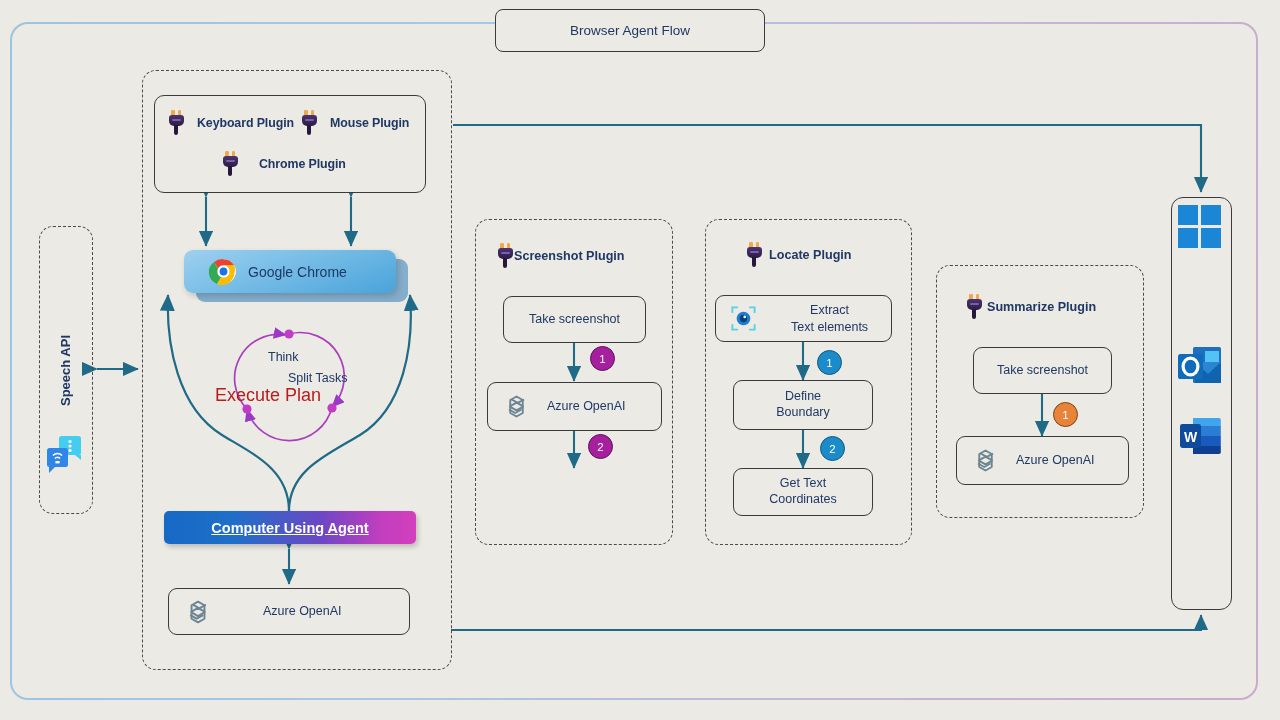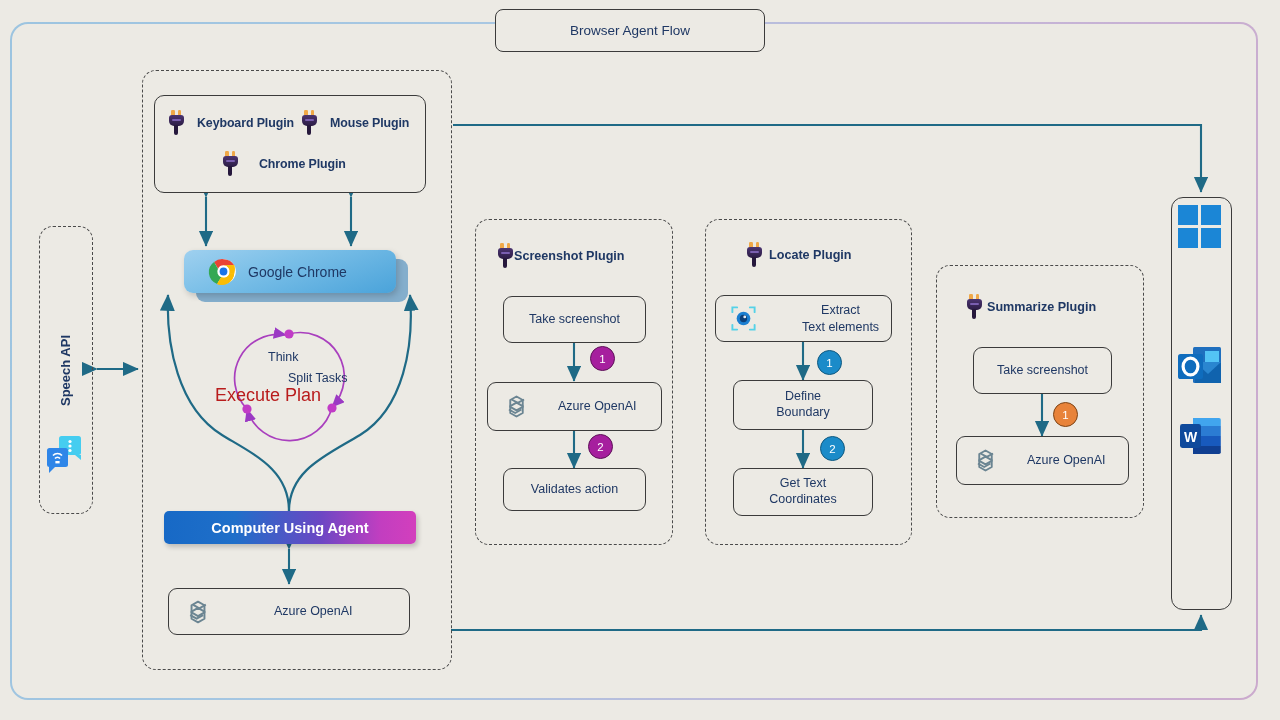--- a/index.html
+++ b/index.html
@@ -69,28 +69,28 @@
      background:linear-gradient(160deg,#9fd0ef 0%,#7cc0e8 38%,#4aa3da 100%);
      display:flex;align-items:center;padding-left:26px;gap:11px;box-sizing:border-box;
      box-shadow:2px 3px 6px rgba(0,0,0,.18);}
   #chrome-label{color:#1f3864;font-size:14px;}
 
   
   #cua-bar{left:164px;top:511px;width:252px;height:33px;border-radius:5px;
      background:linear-gradient(90deg,#1769c6 0%,#1f6fc9 28%,#6b47c4 62%,#c23ec0 86%,#d33fbd 100%);
      display:flex;align-items:center;justify-content:center;
      color:#ffffff;font-size:14.5px;font-weight:bold;
-     box-shadow:2px 3px 5px rgba(0,0,0,.2);}
+     box-shadow:2px 3px 5px rgba(0,0,0,.2);text-decoration:underline;}
 
   
   .step{
     position:absolute;border:1.1px solid #3b3b3b;border-radius:9px;background:#eceae4;
     display:flex;align-items:center;justify-content:center;text-align:center;
     color:#1f3864;font-size:12.5px;line-height:1.25;box-sizing:border-box;}
-  .step.with-icon{justify-content:flex-start;padding-left:14px;gap:27px;}
+  .step.with-icon{justify-content:flex-start;padding-left:14px;gap:16px;}
 
   
   .sect-title{position:absolute;display:flex;align-items:center;}
   .sect-title span{color:#1f3864;font-size:12.6px;font-weight:bold;}
 
   
   .badge{position:absolute;width:25px;height:25px;border-radius:50%;
      display:flex;align-items:center;justify-content:center;
      color:#ffffff;font-size:11.5px;box-sizing:border-box;}
   .badge.magenta{background:#a61f9e;border:1.6px solid #5d1258;}
@@ -256,21 +256,20 @@
   <div class="step abs" style="left:503px;top:296px;width:143px;height:47px;">Take screenshot</div>
   <div class="step with-icon abs" style="left:487px;top:382px;width:175px;height:49px;">
     <svg width="29" height="29" viewBox="0 0 40 40">
       <path fill="none" stroke="#6b8592" stroke-width="2.6" stroke-linejoin="round" d="M20 6.2 28.6 11v9.6L20 25.4 11.4 20.6V11z"></path>
       <path fill="none" stroke="#6b8592" stroke-width="2.6" stroke-linejoin="round" d="M20 14.6 28.6 19.4V29L20 33.8 11.4 29v-9.6z"></path>
       <path fill="none" stroke="#6b8592" stroke-width="2.6" stroke-linejoin="round" d="M13.2 10.3 21.8 15.1l8.6-4.8"></path>
       <path fill="none" stroke="#6b8592" stroke-width="2.6" stroke-linejoin="round" d="M9.6 24.1 18.2 28.9l8.6-4.8"></path>
     </svg>
     <span>Azure OpenAI</span>
   </div>
-  <div class="step abs" style="left:503px;top:468px;width:143px;height:43px;">Validates action</div>
   <div class="badge magenta abs" style="left:590px;top:346px;">1</div>
   <div class="badge magenta abs" style="left:588px;top:434px;">2</div>
 
   <div id="locate-container" class="abs dashed"></div>
   <div class="sect-title" style="left:746px;top:242px;">
     <span class="plug-icon">
       <i class="prong l"></i>
         <i class="prong r"></i>
         <i class="body"></i>
         <i class="cord"></i>

